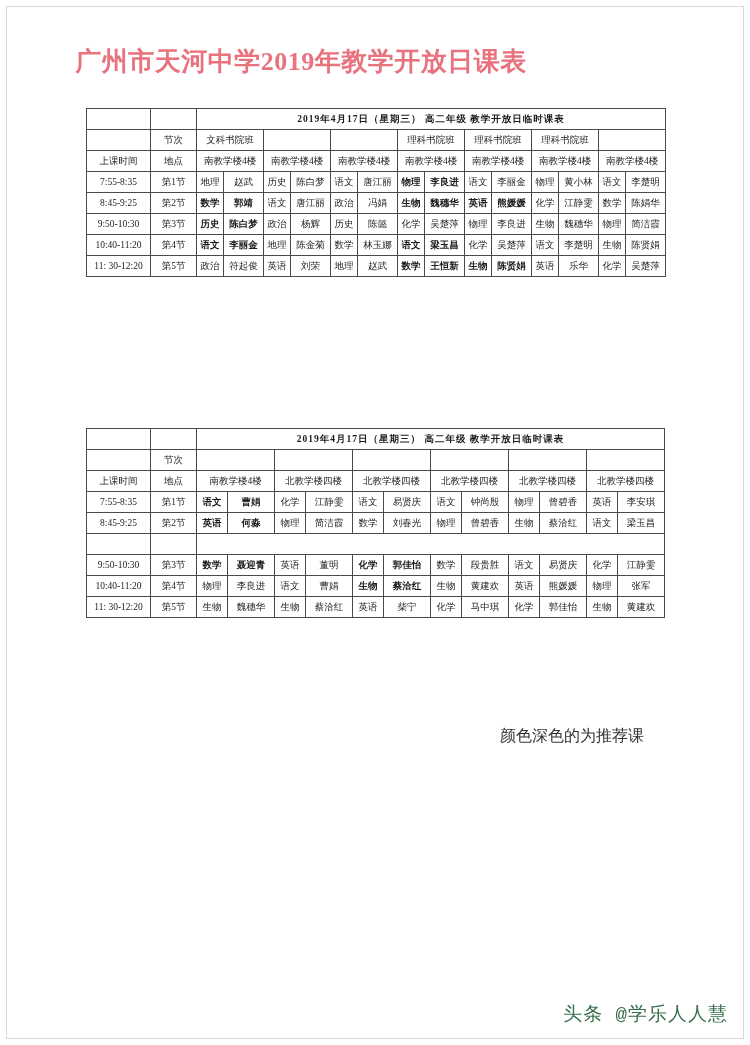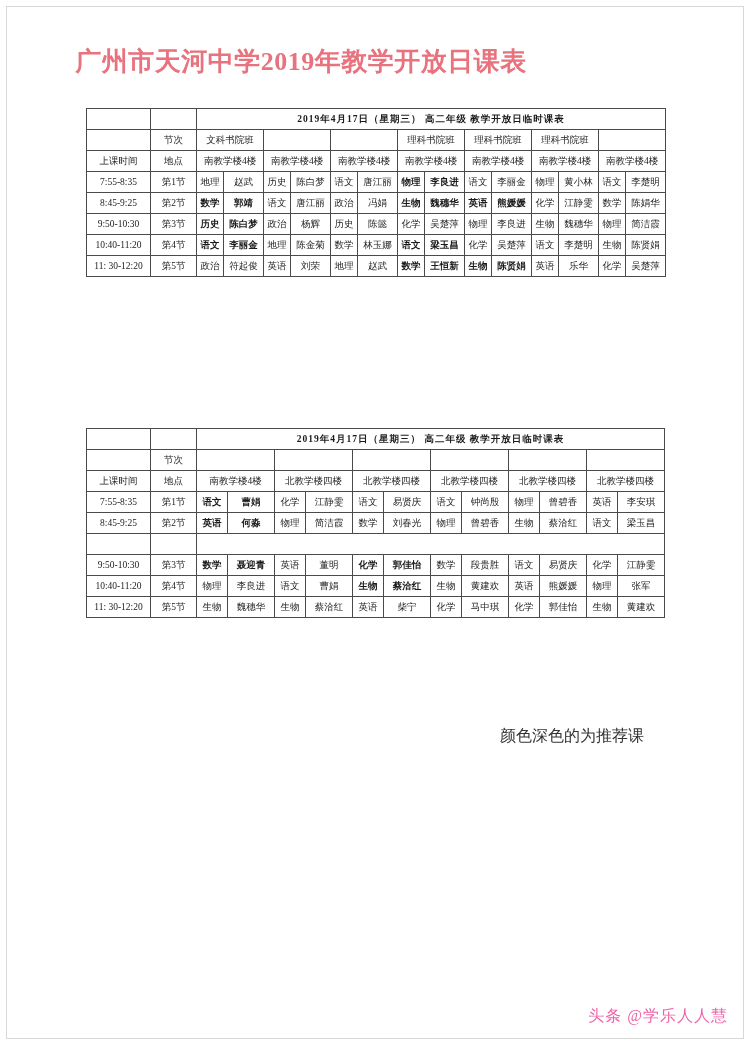--- a/index.html
+++ b/index.html
@@ -61,23 +61,23 @@
   td.leftlab { font-size:9.5px; }
   .note {
     position:absolute;
     font-size:16px;
     color:#333;
     font-family:Liberation Sans, sans-serif;
   }
   .watermark {
     position:absolute;
     right:22px; bottom:18px;
-    font-size:16px;
-    color:#ec4899;
-    font-family:Liberation Serif, serif;
+    font-size:19px;
+    color:#14532d;
+    font-family:Liberation Mono, monospace;
     letter-spacing:1px;
     opacity:0.85;
   }
 </style>
 </head>
 <body>
 
 <div class="page-border"></div>
 
 <div class="title">广州市天河中学2019年教学开放日课表</div>

